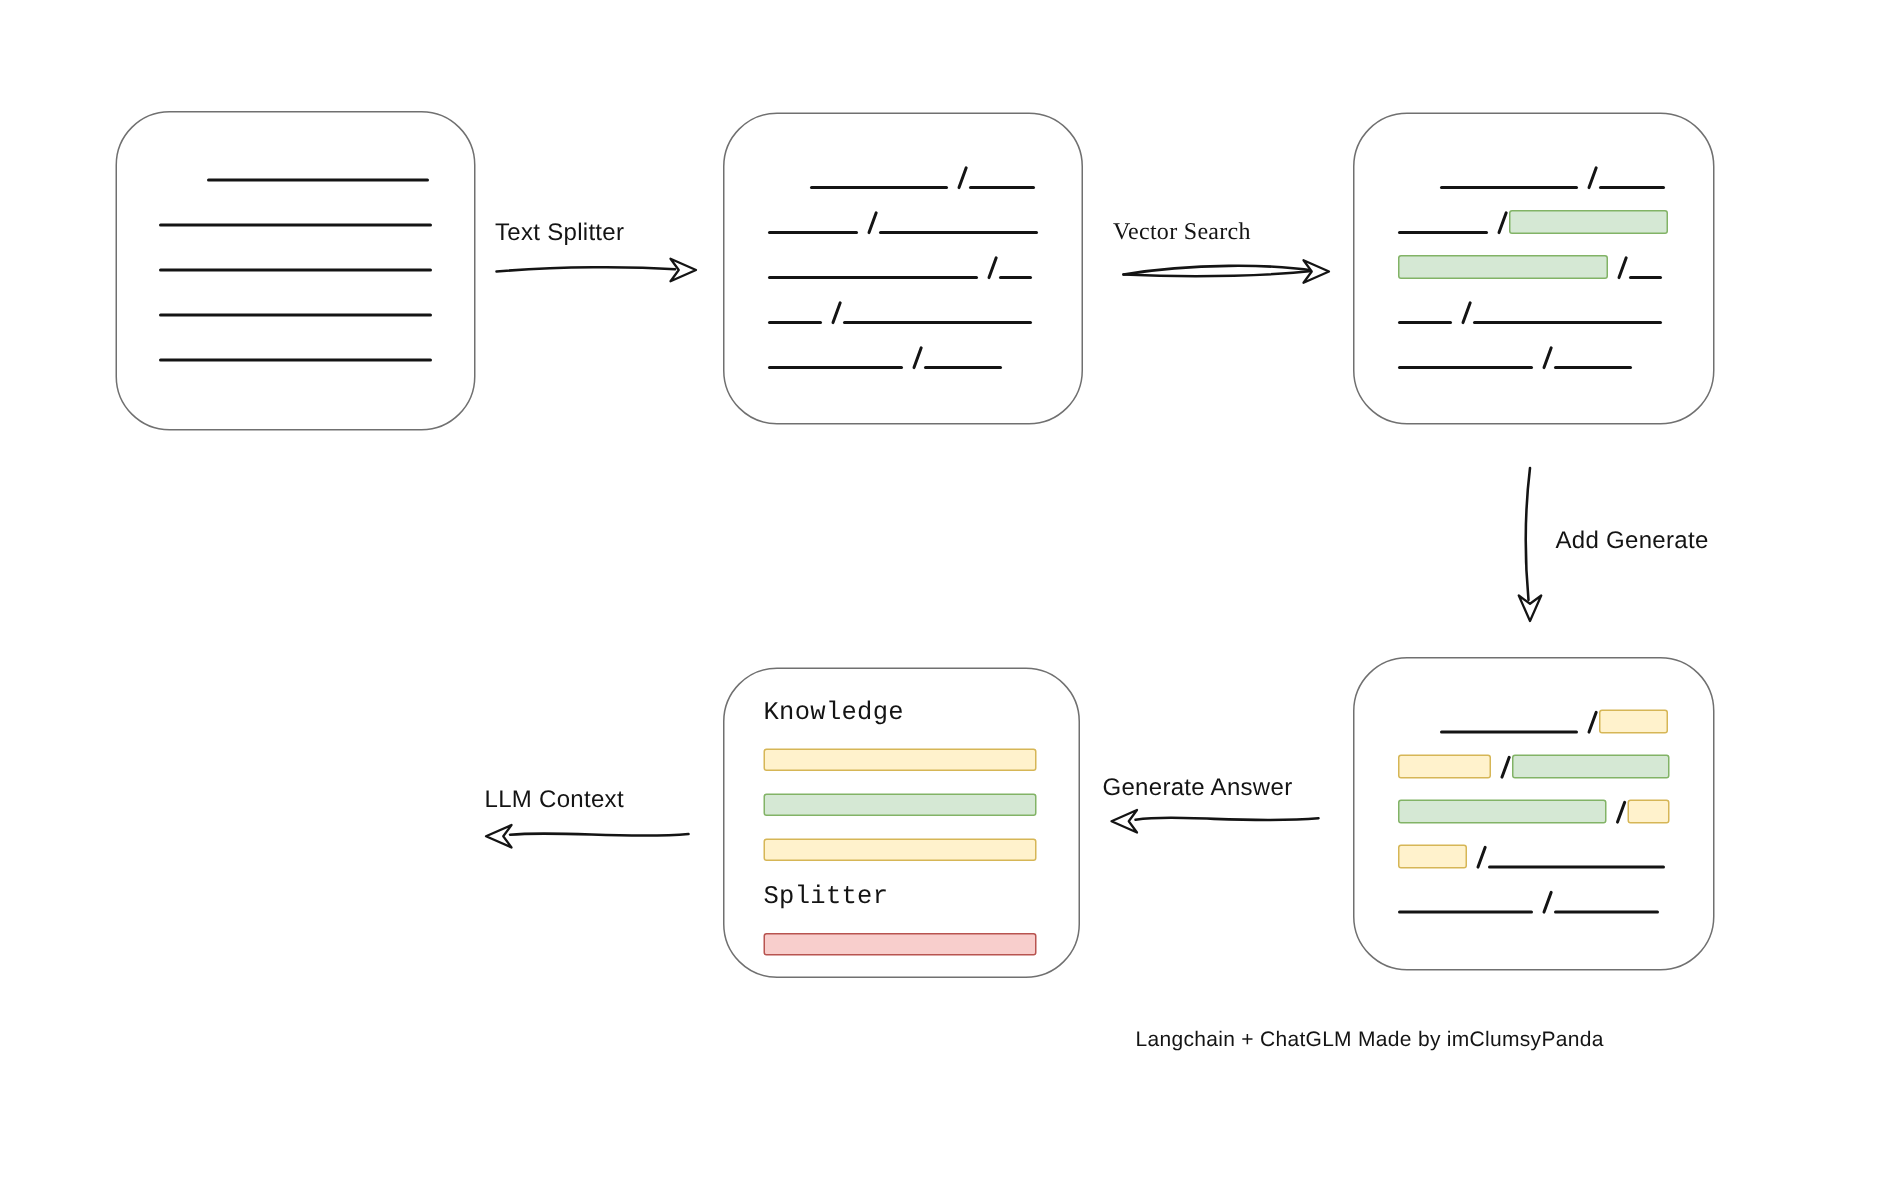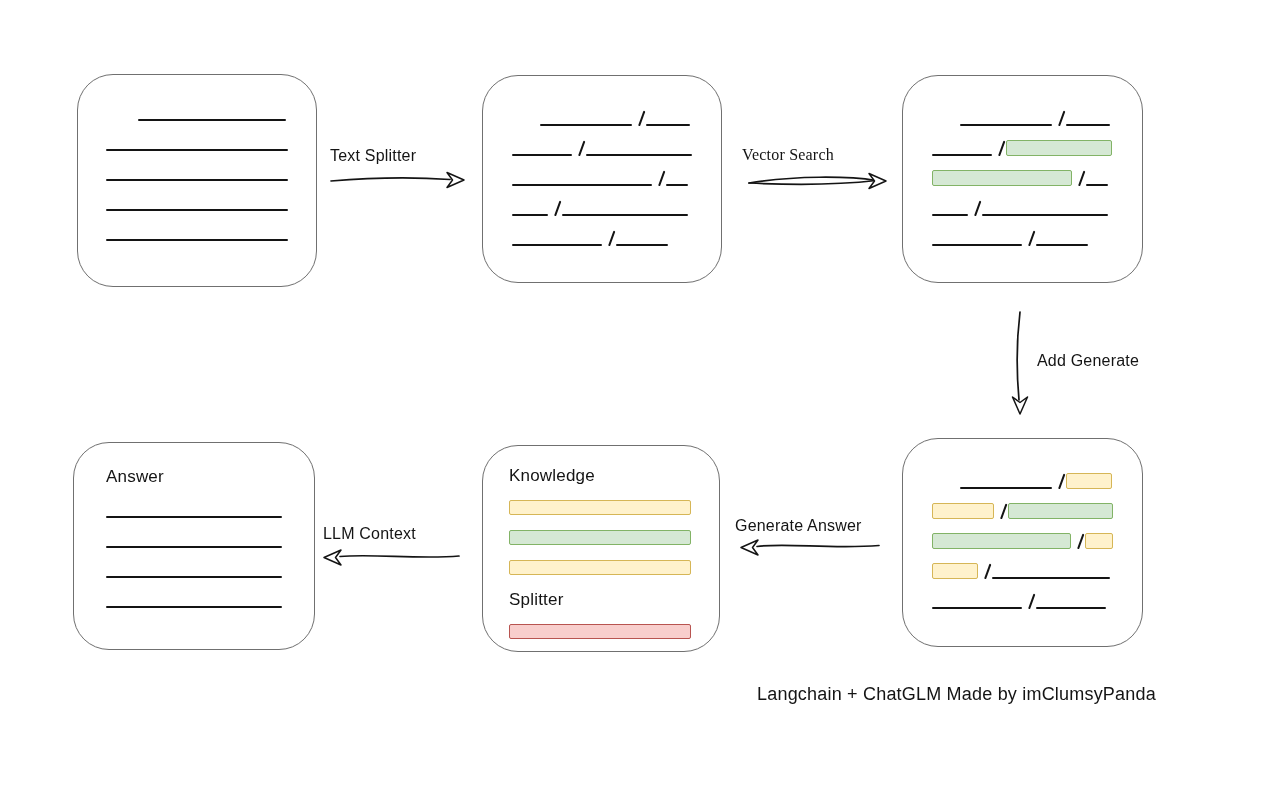--- a/index.html
+++ b/index.html
@@ -18,40 +18,40 @@
   .overlay .stroke{fill:none;stroke:var(--line);stroke-width:1.7;stroke-linecap:round;stroke-linejoin:round;}
   .overlay .head{fill:#fff;stroke:var(--line);stroke-width:1.5;stroke-linejoin:round;}
 
   .box{
     position:absolute;background:#fff;border:1px solid var(--box-border);
     border-radius:36px;box-sizing:border-box;
   }
   .chunk-pad{padding:33px 29px 0 29px;}
   .doc-pad{padding:29px 28px 0 28px;}
   .ans-pad{padding:24px 32px 0 32px;}
-  .prm-pad{padding:20px 26px 0 26px;}
+  .prm-pad{padding:20px 26px 0 26px;font-family:Liberation Mono, monospace;}
 
   .seg-row{display:flex;align-items:flex-end;height:17px;margin-bottom:13px;}
   .sg-gap{height:1px;}
   .sg-line{height:2px;background:var(--line);border-radius:1px;}
   .sg-slash{width:2px !important;height:16px;background:var(--line);margin:0 6px;
     transform:rotate(20deg);transform-origin:50% 100%;border-radius:1px;flex:0 0 2px;}
   .sg-chip{height:16px;border:1.5px solid;border-radius:2px;box-sizing:border-box;}
   .sg-green{background:var(--green-fill);border-color:var(--green-border);}
   .sg-yellow{background:var(--yellow-fill);border-color:var(--yellow-border);}
 
   .box-title{font-size:17px;font-weight:400;margin-bottom:14px;letter-spacing:.2px;}
   .bar{width:182px;height:15px;border:1.5px solid;border-radius:2px;margin-bottom:15px;box-sizing:border-box;}
   .bar-yellow{background:var(--yellow-fill);border-color:var(--yellow-border);}
   .bar-green{background:var(--green-fill);border-color:var(--green-border);}
   .bar-red{background:var(--red-fill);border-color:var(--red-border);}
 
   .lbl{position:absolute;font-size:16px;white-space:nowrap;letter-spacing:.2px;}
   .center{text-align:left;}
-  .caption{font-size:18px;letter-spacing:.2px;}
+  .caption{font-size:14px;letter-spacing:.2px;}
 </style>
 </head>
 <body>
 
 <div class="stage">
 
   <svg class="overlay" width="1262" height="792" viewBox="0 0 1262 792">
     <g>
       <path class="stroke" d="M331,181 C374,177.5 420,177.5 450,179.5"></path>
       <path class="head" d="M447,172.5 L464,180 L447,187.5 L452.5,180 Z"></path>
@@ -183,35 +183,20 @@
 
   <div class="box prm-pad" style="left:482px;top:445px;width:238px;height:207px;">
       <div class="box-title">Knowledge</div>
       <div class="bar bar-yellow"></div>
       <div class="bar bar-green"></div>
       <div class="bar bar-yellow"></div>
       <div class="box-title">Splitter</div>
       <div class="bar bar-red"></div>
     </div>
 
-  <div class="box ans-pad" style="left:73px;top:442px;width:242px;height:208px;">
-      <div class="box-title">Answer</div>
-      <div class="seg-row">
-        <div class="sg-line" style="width: 182px;"></div>
-      </div>
-      <div class="seg-row">
-        <div class="sg-line" style="width: 182px;"></div>
-      </div>
-      <div class="seg-row">
-        <div class="sg-line" style="width: 182px;"></div>
-      </div>
-      <div class="seg-row">
-        <div class="sg-line" style="width: 182px;"></div>
-      </div>
-    </div>
 
   <div class="lbl center" style="left:330px;top:147px;width:136px;">Text Splitter</div>
 
   <div class="lbl center" style="left:742px;top:146px;width:140px;font-family:Liberation Serif, serif;">Vector Search</div>
 
   <div class="lbl" style="left:1037px;top:352px;">Add Generate</div>
 
   <div class="lbl center" style="left:735px;top:517px;width:150px;">Generate Answer</div>
 
   <div class="lbl center" style="left:323px;top:525px;width:140px;">LLM Context</div>

